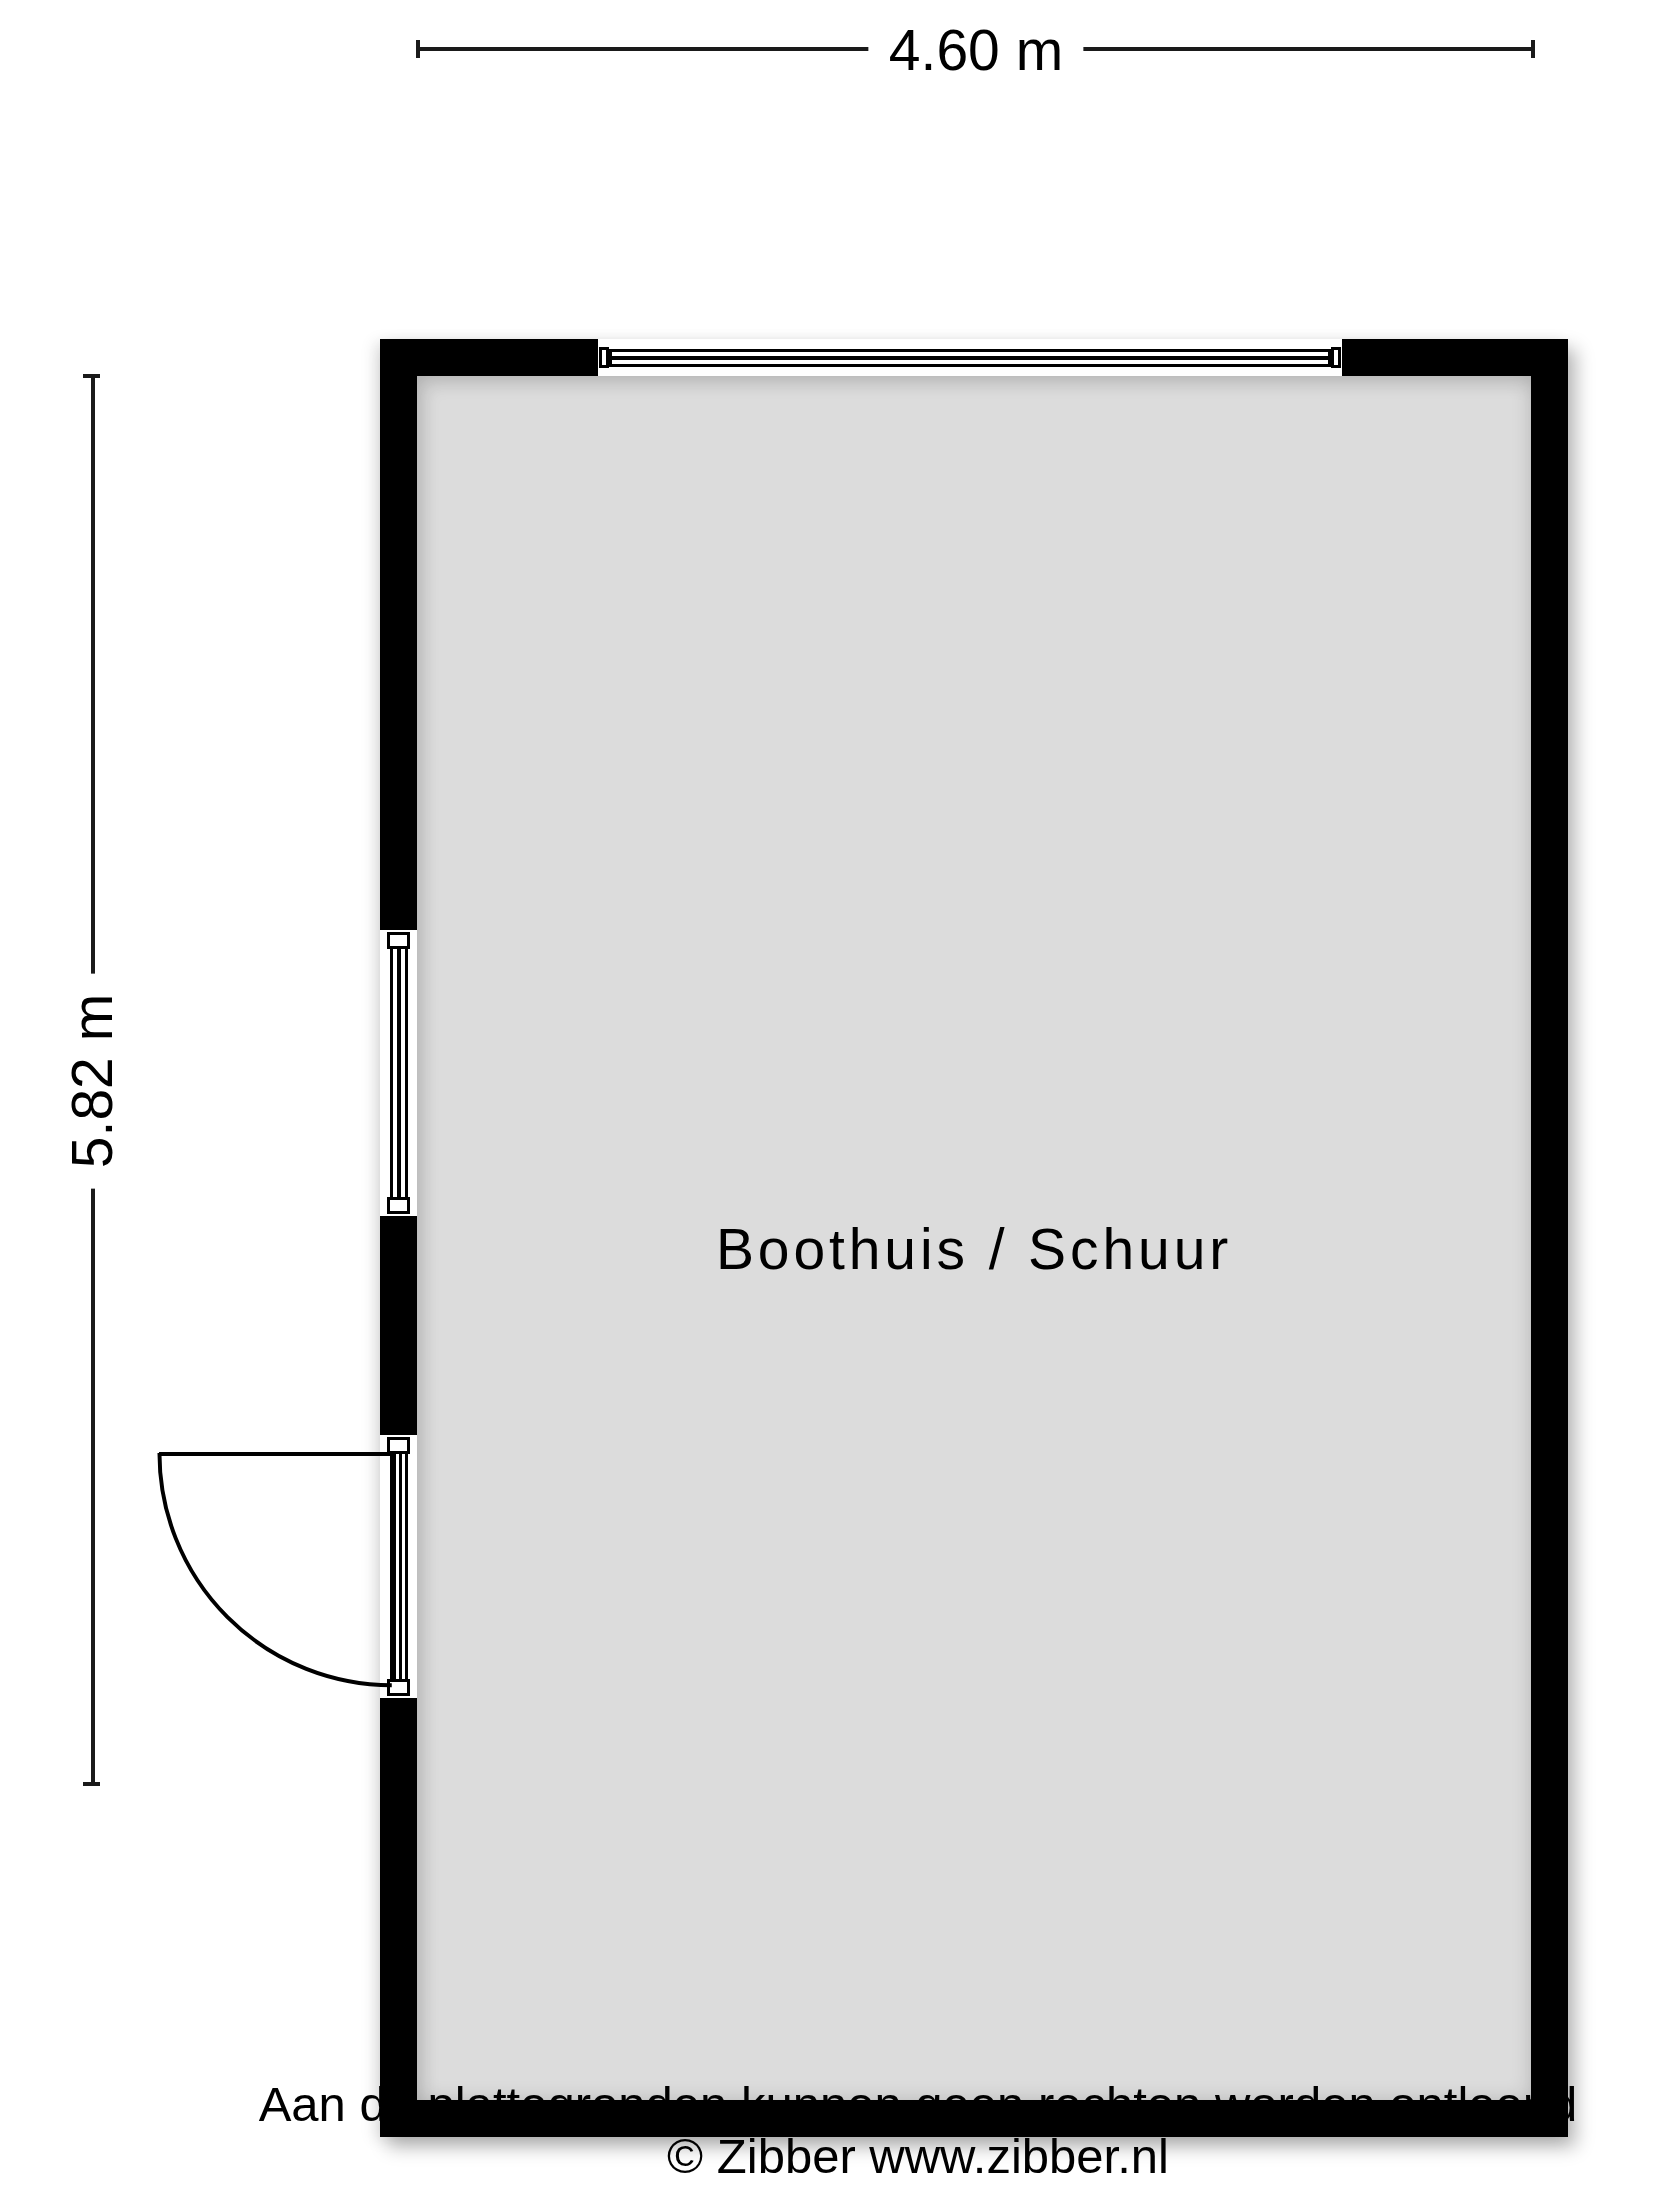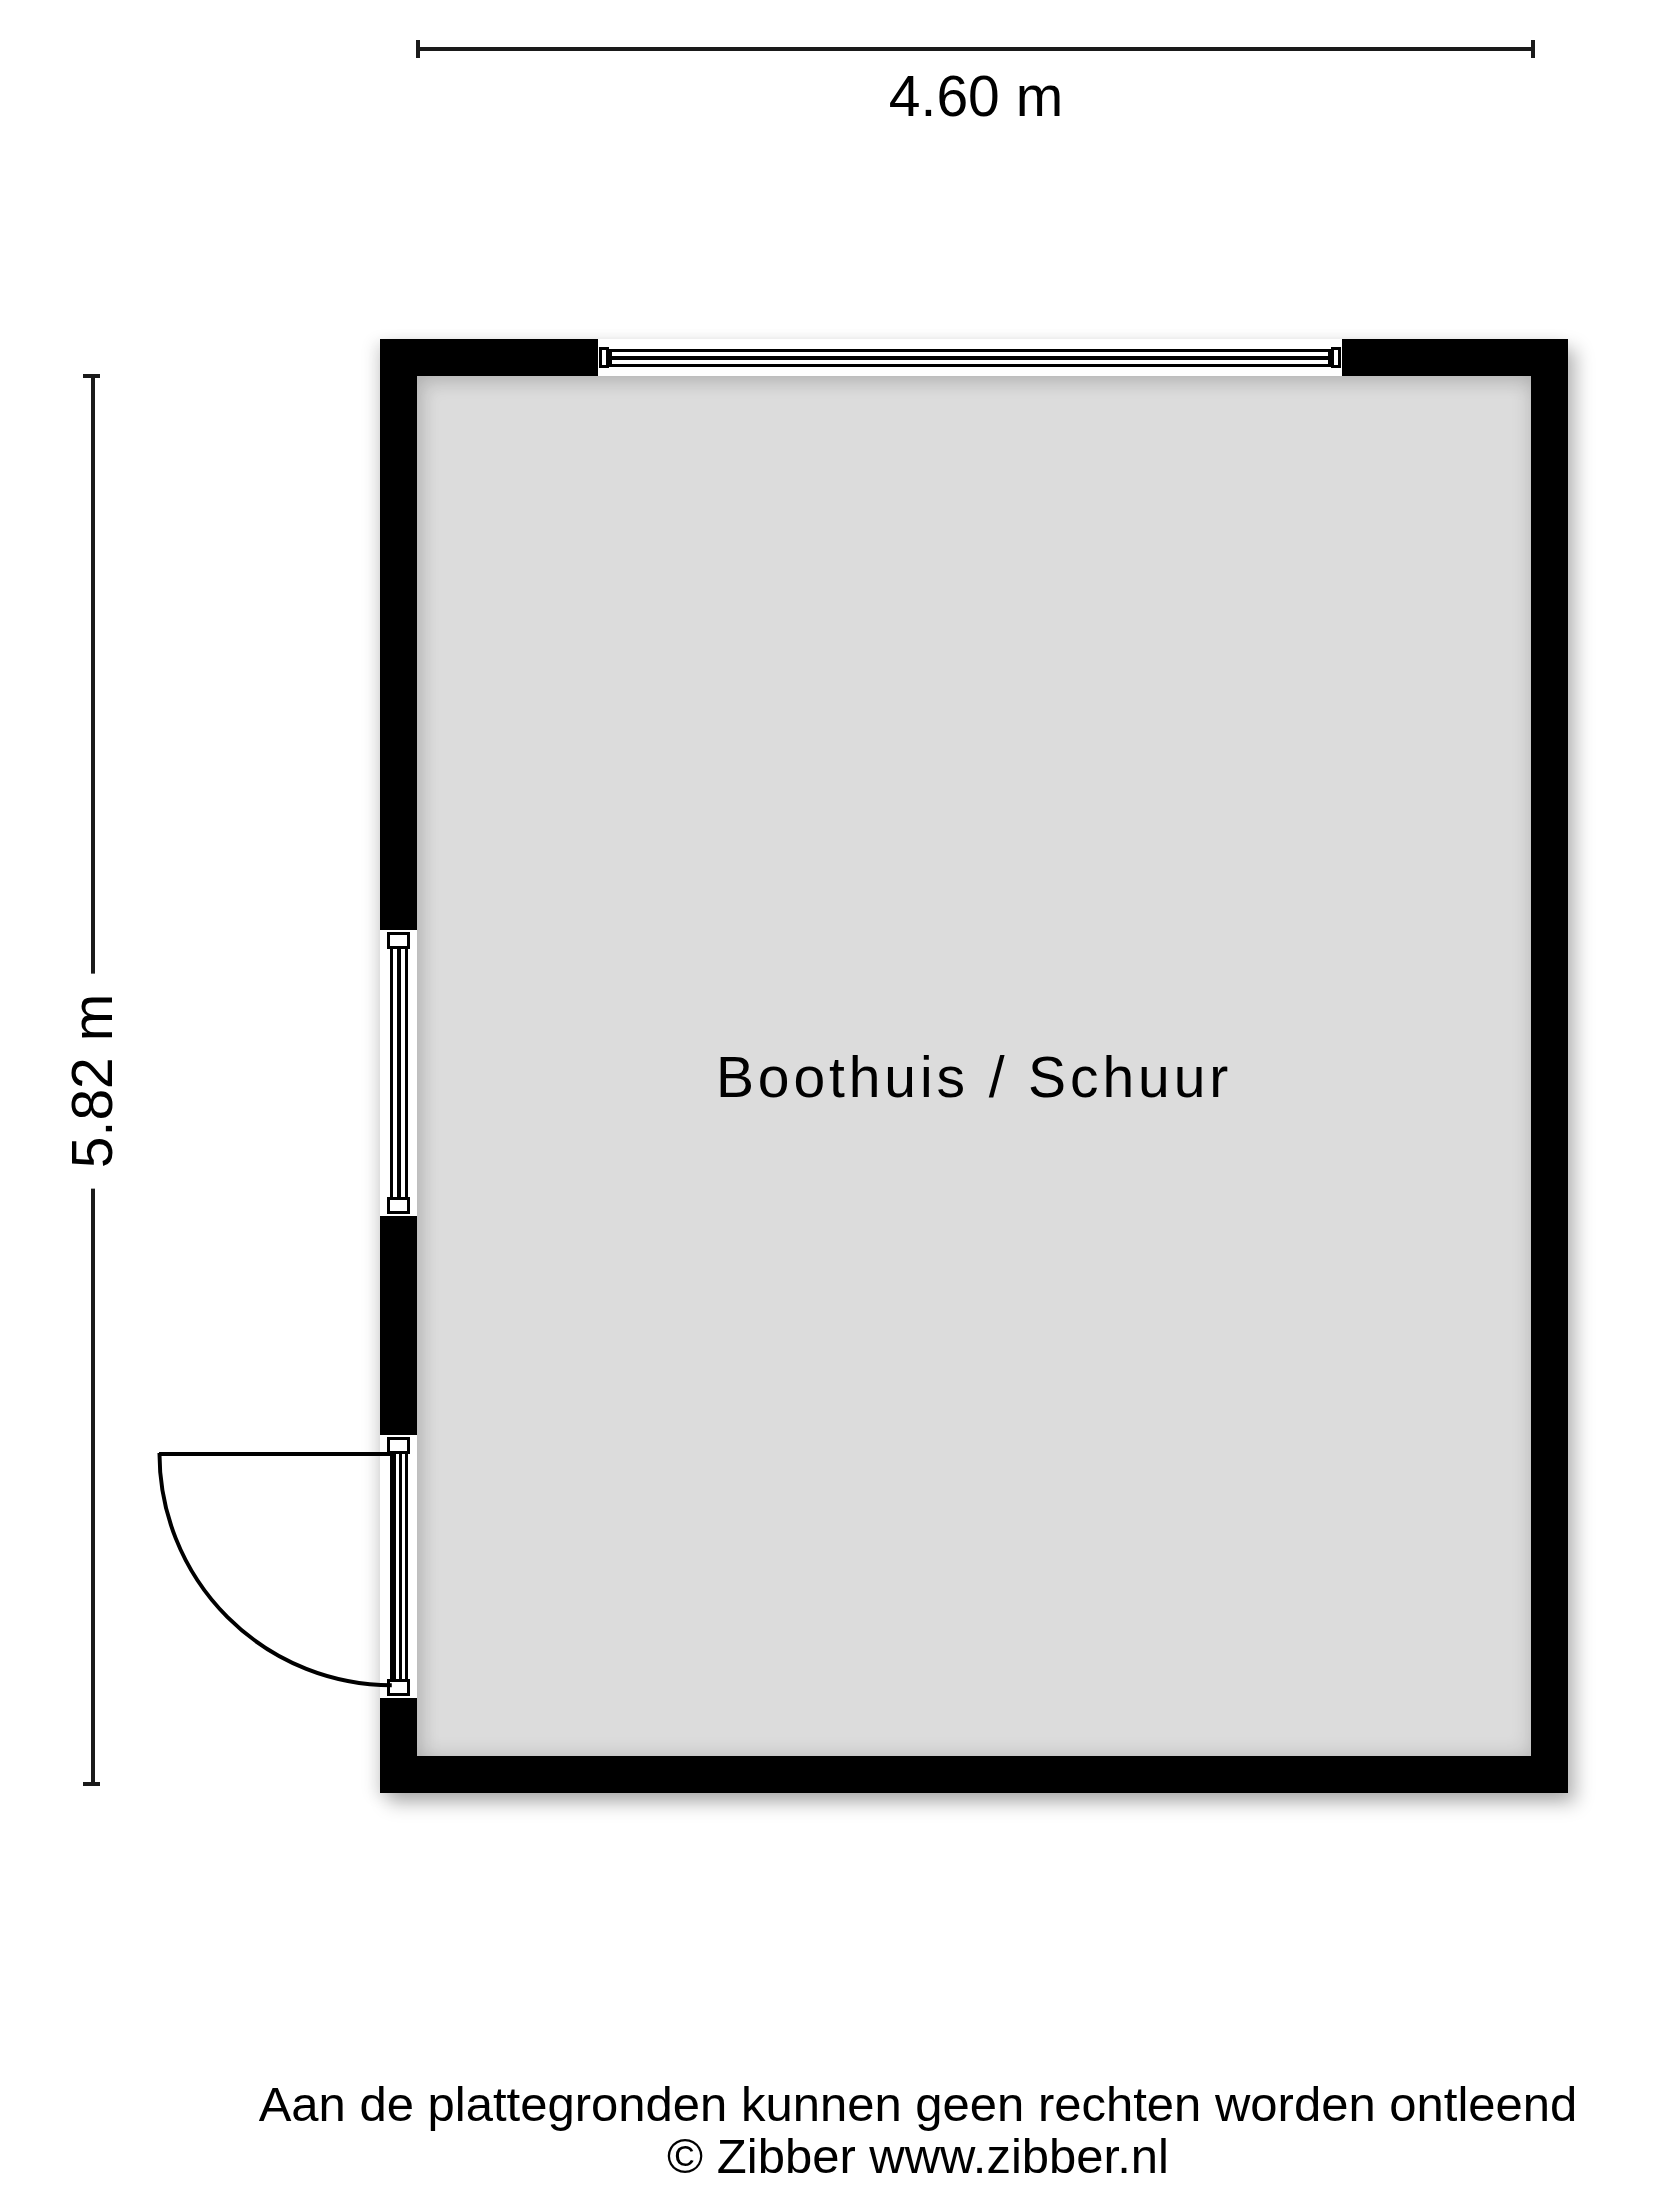--- a/index.html
+++ b/index.html
@@ -2,21 +2,21 @@
 <html style="font-size:12.6px"><head>
 <meta charset="utf-8">
 <style>
   html,body{margin:0;padding:0;background:#fff;}
   .canvas{
     position:relative;width:1654px;height:2205px;background:#fff;overflow:hidden;
     font-family:"Liberation Sans","DejaVu Sans",sans-serif;color:#000;
   }
   
   .plan{
-    position:absolute;left:380px;top:339px;width:1188px;height:1454px;
+    position:absolute;left:380px;top:339px;width:1188px;height:1798px;
     background:#000;
     box-shadow:7.9px 9.5px 17.3px rgba(0,0,0,0.28), -6.3px 3.2px 14px rgba(0,0,0,0.10);
   }
   .room{
     position:absolute;left:37px;top:37px;right:37px;bottom:37px;
     background:#DCDCDC;
     box-shadow:inset 0 0 20.5px rgba(0,0,0,0.16), inset 7.9px 9.5px 17.3px rgba(0,0,0,0.08);
     display:flex;align-items:center;justify-content:center;
   }
   .room-label{
@@ -58,21 +58,21 @@
   .dim-line-h{position:absolute;left:417px;top:47px;width:1116px;height:3.9px;background:#1A1A1A;}
   .dim-tick-v{position:absolute;top:40px;width:3.9px;height:18px;background:#1A1A1A;}
   .tick-w-left{left:416px;} .tick-w-right{left:1531px;}
   .dim-line-v{position:absolute;left:91px;top:376px;width:3.9px;height:1408px;background:#1A1A1A;}
   .dim-tick-h{position:absolute;left:83px;width:17.3px;height:3.9px;background:#1A1A1A;}
   .tick-h-top{top:374px;} .tick-h-bottom{top:1782px;}
   .dim-label{
     position:absolute;font-size:57px;color:#000;background:#fff;
     padding:0 20.5px;white-space:nowrap;
   }
-  .dim-label-w{left:976px;top:50px;transform:translate(-50%,-50%);margin-top:46px;}
+  .dim-label-w{left:976px;top:50px;transform:translate(-50%,-50%);}
   .dim-label-h{left:92px;top:1081px;transform:translate(-50%,-50%) rotate(-90deg);}
   
   .footer{
     position:absolute;left:158px;top:2078px;width:1520px;
     text-align:center;font-size:49px;line-height:52px;color:#000;
   }
 </style>
 </head>
 <body>
 

